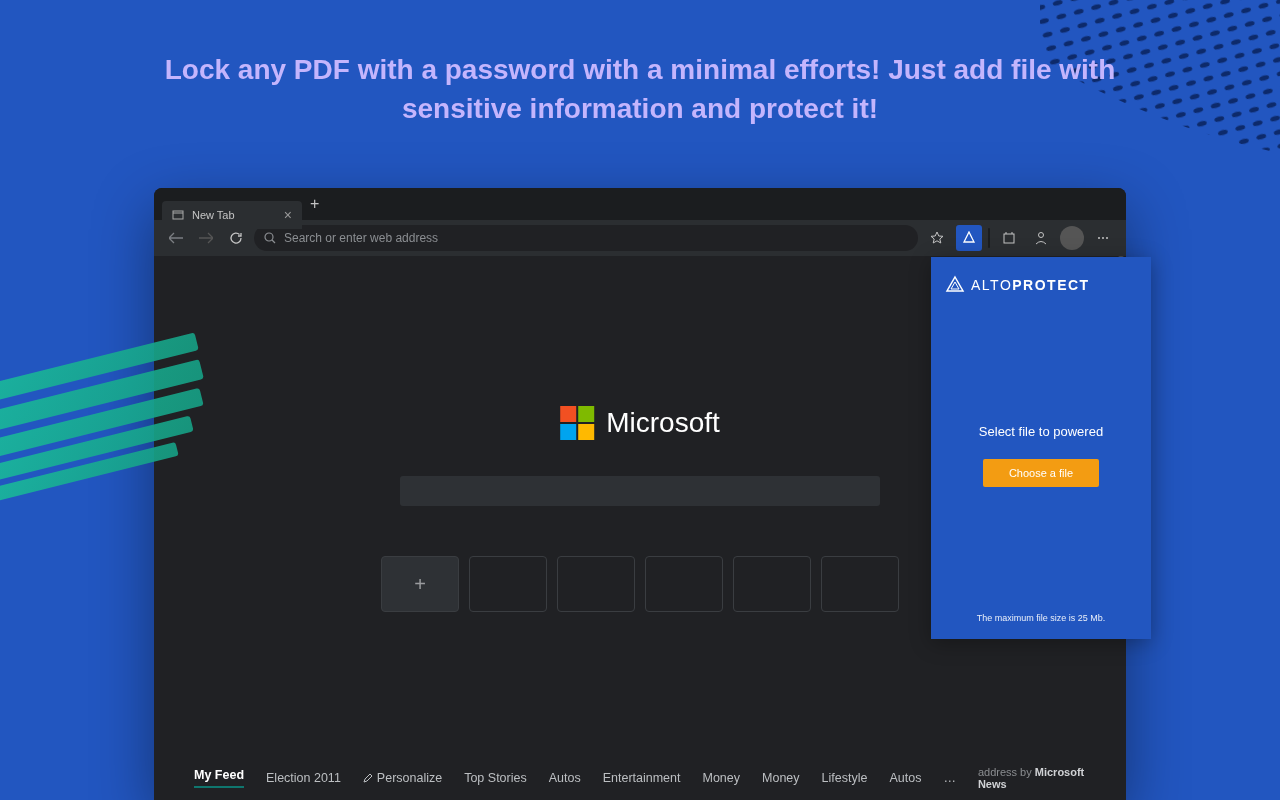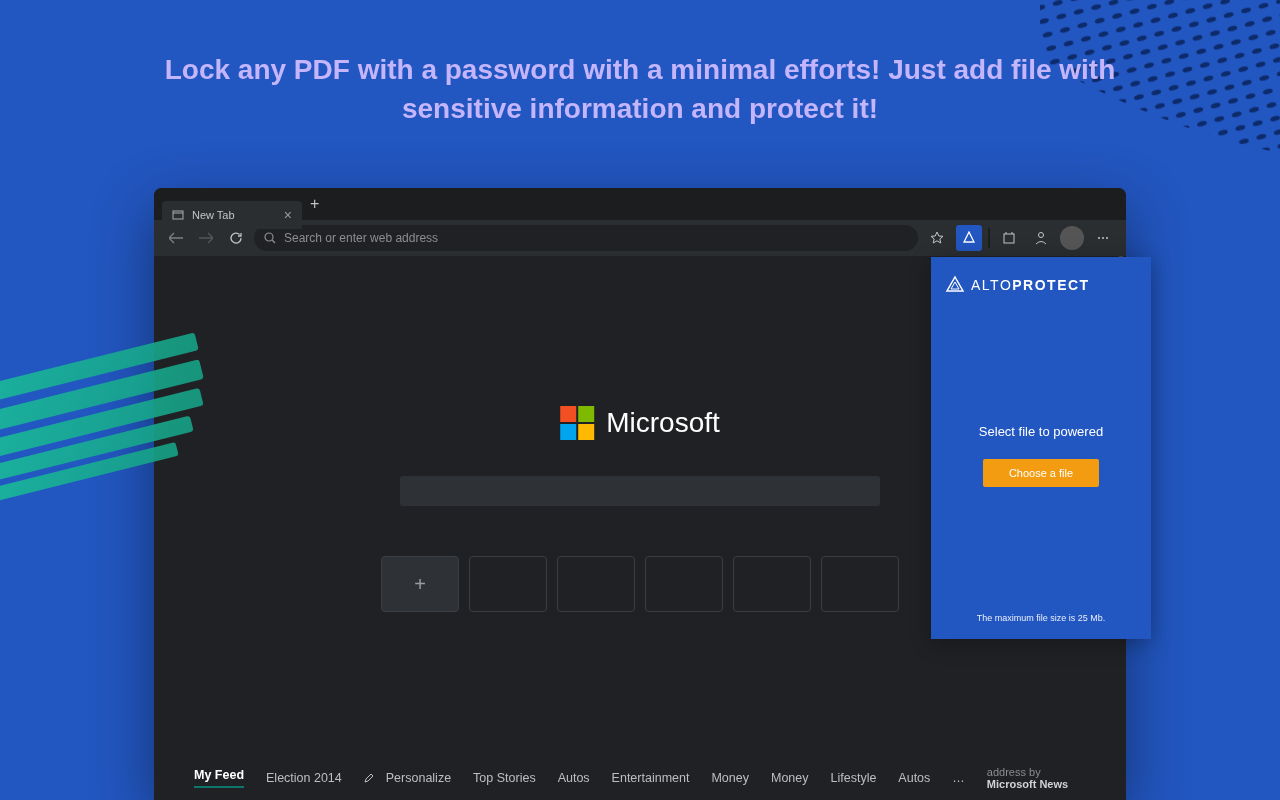--- a/index.html
+++ b/index.html
@@ -26,21 +26,21 @@
 .ms-tiles{display:grid;grid-template-columns:1fr 1fr;grid-template-rows:1fr 1fr;gap:2px;width:34px;height:34px}
 .ms-tile{width:16px;height:16px}
 .ms-text{color:#fff;font-size:28px;font-weight:500}
 .search-box{position:absolute;left:50%;top:220px;transform:translateX(-50%);width:480px;height:30px;background:#2e3135;border-radius:3px}
 .tiles-row{position:absolute;left:50%;top:300px;transform:translateX(-50%);display:flex;gap:10px}
 .tile{width:78px;height:56px;border:1px solid #3a3d41;border-radius:4px;display:flex;align-items:center;justify-content:center;cursor:pointer}
 .tile-add{background:#2e3135;color:#9a9c9f;font-size:20px}
 .feed-nav{position:absolute;bottom:0;left:0;right:0;height:44px;display:flex;align-items:center;padding:0 40px;color:#bcbfc2;font-size:12.5px;gap:22px}
 .feed-item{cursor:pointer;white-space:nowrap}
 .feed-item.active{color:#fff;font-weight:600;border-bottom:2px solid #0f766e;padding-bottom:4px}
-.feed-item.personalize{display:flex;align-items:center;gap:12px}
+.feed-item.personalize{display:flex;align-items:center;gap:4px}
 .feed-more{cursor:pointer}
 .powered{margin-left:auto;color:#8a8d90;font-size:11px}
 .powered b{color:#d0d2d5;font-weight:700}
 .popup{position:absolute;right:129px;top:257px;width:220px;height:382px;background:#2256c0;z-index:4;box-shadow:0 4px 20px rgba(0,0,0,0.3);display:flex;flex-direction:column}
 .popup-header{display:flex;align-items:center;gap:6px;padding:18px 14px;color:#fff}
 .popup-logo{width:20px;height:20px}
 .popup-brand{font-size:14px;font-weight:300;letter-spacing:1.5px}
 .popup-brand b{font-weight:700}
 .popup-body{flex:1;display:flex;flex-direction:column;align-items:center;justify-content:center;padding:0 20px}
 .popup-title{color:#fff;font-size:13px;margin-bottom:20px;text-align:center}
@@ -164,21 +164,21 @@
         </div>
       <div class="tile"></div>
       <div class="tile"></div>
       <div class="tile"></div>
       <div class="tile"></div>
       <div class="tile"></div>
     </div>
 
     <div class="feed-nav">
       <span class="feed-item active">My Feed</span>
-      <span class="feed-item">Election 2014</span>
+      <span class="feed-item">Election 2011</span>
       <span class="feed-item personalize">
         <svg width="10" height="10" viewBox="0 0 10 10">
             <path d="M1 9 L2 6 L7 1 L9 3 L4 8 Z" fill="none" stroke="#bcbfc2" stroke-width="1"></path>
           </svg>
         <span>Personalize</span>
       </span>
       <span class="feed-item">Top Stories</span>
       <span class="feed-item">Autos</span>
       <span class="feed-item">Entertainment</span>
       <span class="feed-item">Money</span>

